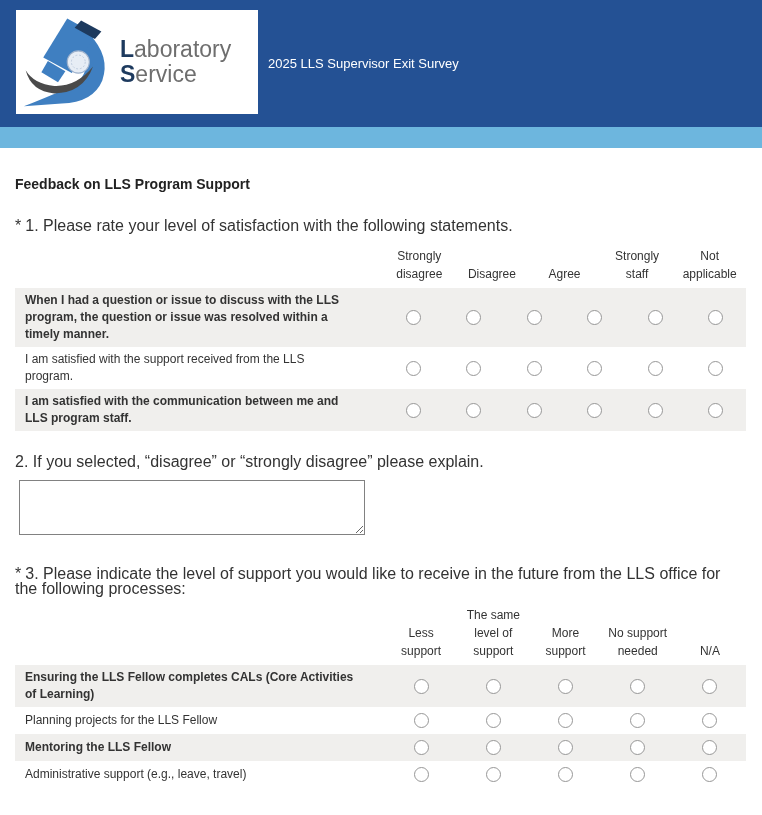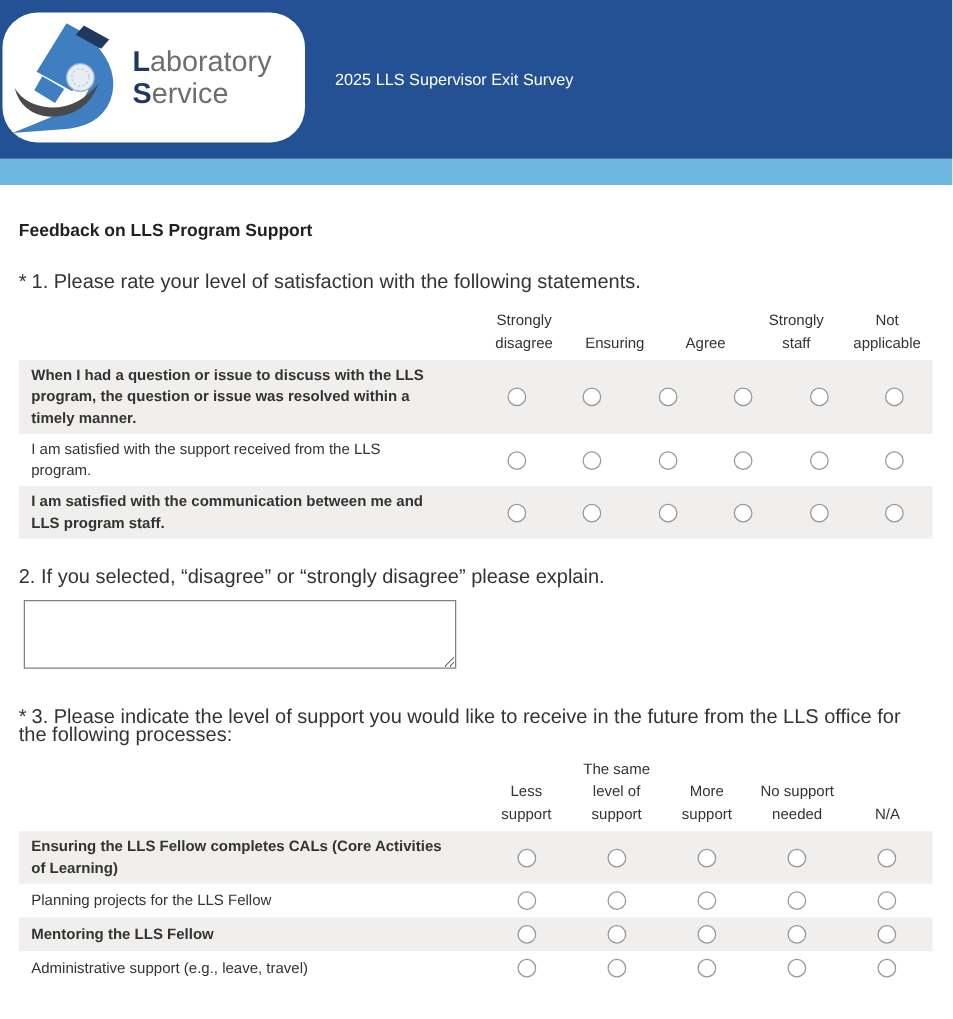--- a/index.html
+++ b/index.html
@@ -12,29 +12,28 @@
   }
 
   
   .header {
     position: relative;
     height: 127px;
     background: #245194;
   }
   .logo-box {
     position: absolute;
-    left: 2px;
+    left: 16px;
     top: 10px;
     width: 242px;
     height: 104px;
     background: #ffffff;
     display: flex;
     align-items: center;
     padding: 4px 2px 4px 2px;
-    border-radius: 28px;
   }
   .logo-graphic { width: 104px; height: 96px; flex: 0 0 auto; }
   .logo-text {
     font-size: 23px;
     line-height: 25px;
     color: #6e6e6e;
     letter-spacing: 0px;
     white-space: nowrap;
     margin-left: -2px;
   }
@@ -152,21 +151,21 @@
   <div class="section-title">Feedback on LLS Program Support</div>
 
   <div class="question q1">
     <div class="q-label">
       <span class="req">*</span><span>1. Please rate your level of satisfaction with the following statements.</span>
     </div>
     <div class="matrix">
       <div class="matrix-head">
         <div class="spacer"></div>
         <div class="head-cell">Strongly disagree</div>
-        <div class="head-cell">Ensuring</div>
+        <div class="head-cell">Disagree</div>
         <div class="head-cell">Agree</div>
         <div class="head-cell">Strongly staff</div>
         <div class="head-cell">Not applicable</div>
       </div>
       <div class="matrix-row alt">
         <div class="row-label">When I had a question or issue to discuss with the LLS program, the question or issue was resolved within a timely manner.</div>
         <div class="cells">
           <div class="cell">
               <span class="radio"></span>
             </div>

